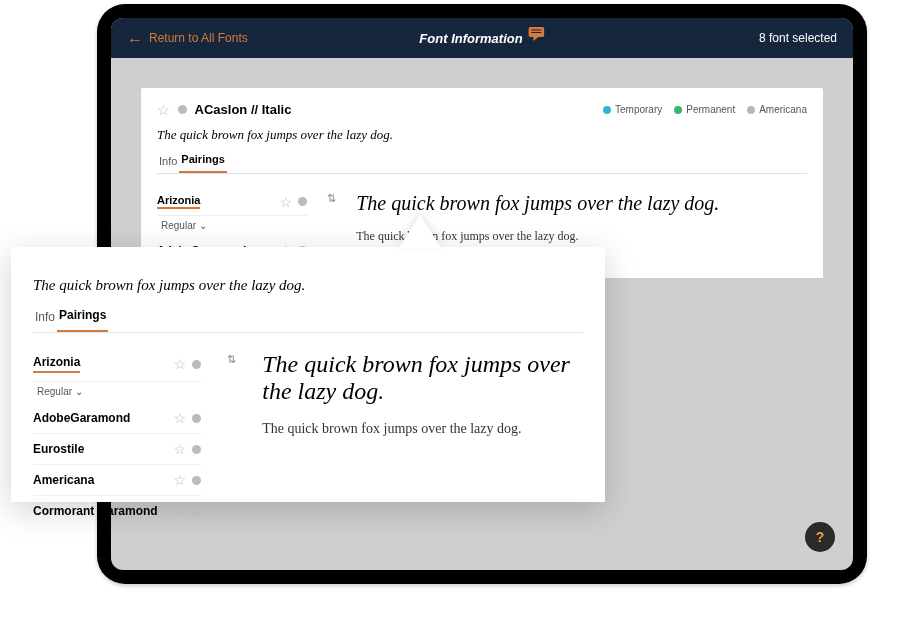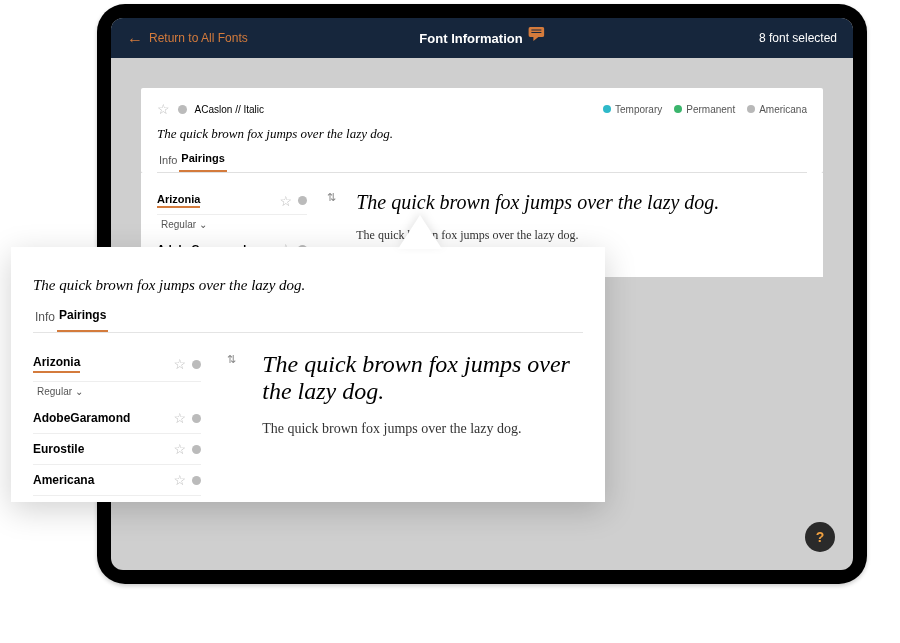--- a/index.html
+++ b/index.html
@@ -60,20 +60,21 @@
   .topbar-center {
     position: absolute;
     left: 50%;
     transform: translateX(-50%);
     display: flex;
     align-items: center;
     gap: 6px;
     font-weight: 600;
     font-size: 13px;
     color: #fff;
+    font-style: italic;
   }
   .chat-icon {
     color: #d47b3c;
     font-size: 14px;
     position: relative;
     top: -3px;
   }
   .topbar-right {
     margin-left: auto;
     font-size: 12px;
@@ -87,21 +88,21 @@
     border-radius: 2px;
     padding: 14px 16px 0;
   }
   .card-top {
     display: flex;
     align-items: center;
     gap: 8px;
   }
   .star { color: #bbb; font-size: 14px; cursor: pointer; line-height: 1; }
   .dot { width: 9px; height: 9px; border-radius: 50%; background: #bbb; display: inline-block; }
-  .font-title { font-weight: 400; font-size: 10px; }
+  .font-title { font-weight: 700; font-size: 13px; }
   .legend {
     margin-left: auto;
     display: flex;
     gap: 12px;
     font-size: 10px;
     color: #555;
     justify-content: space-between;
   }
   .leg-item { display: flex; align-items: center; gap: 4px; }
   .leg-dot { width: 8px; height: 8px; border-radius: 50%; }
@@ -358,20 +359,27 @@
             <span class="dot"></span>
           </span>
       </div>
       <div class="po-row">
         <span class="po-name">Americana</span>
         <span class="pair-ctrls">
             <span class="star">☆</span>
             <span class="dot"></span>
           </span>
       </div>
+      <div class="po-row" style="border-bottom:none">
+        <span class="po-name">Cormorant Garamond</span>
+        <span class="pair-ctrls">
+            <span class="star">☆</span>
+            <span class="dot"></span>
+          </span>
+      </div>
     </div>
     <div style="display:flex;align-items:flex-start;padding-top:6px;">
       <span class="swap-icon">⇅</span>
     </div>
     <div class="po-right">
       <div class="po-big">The quick brown fox jumps over the lazy dog.</div>
       <div class="po-cursive">The quick brown fox jumps over the lazy dog.</div>
     </div>
   </div>
 </div>

